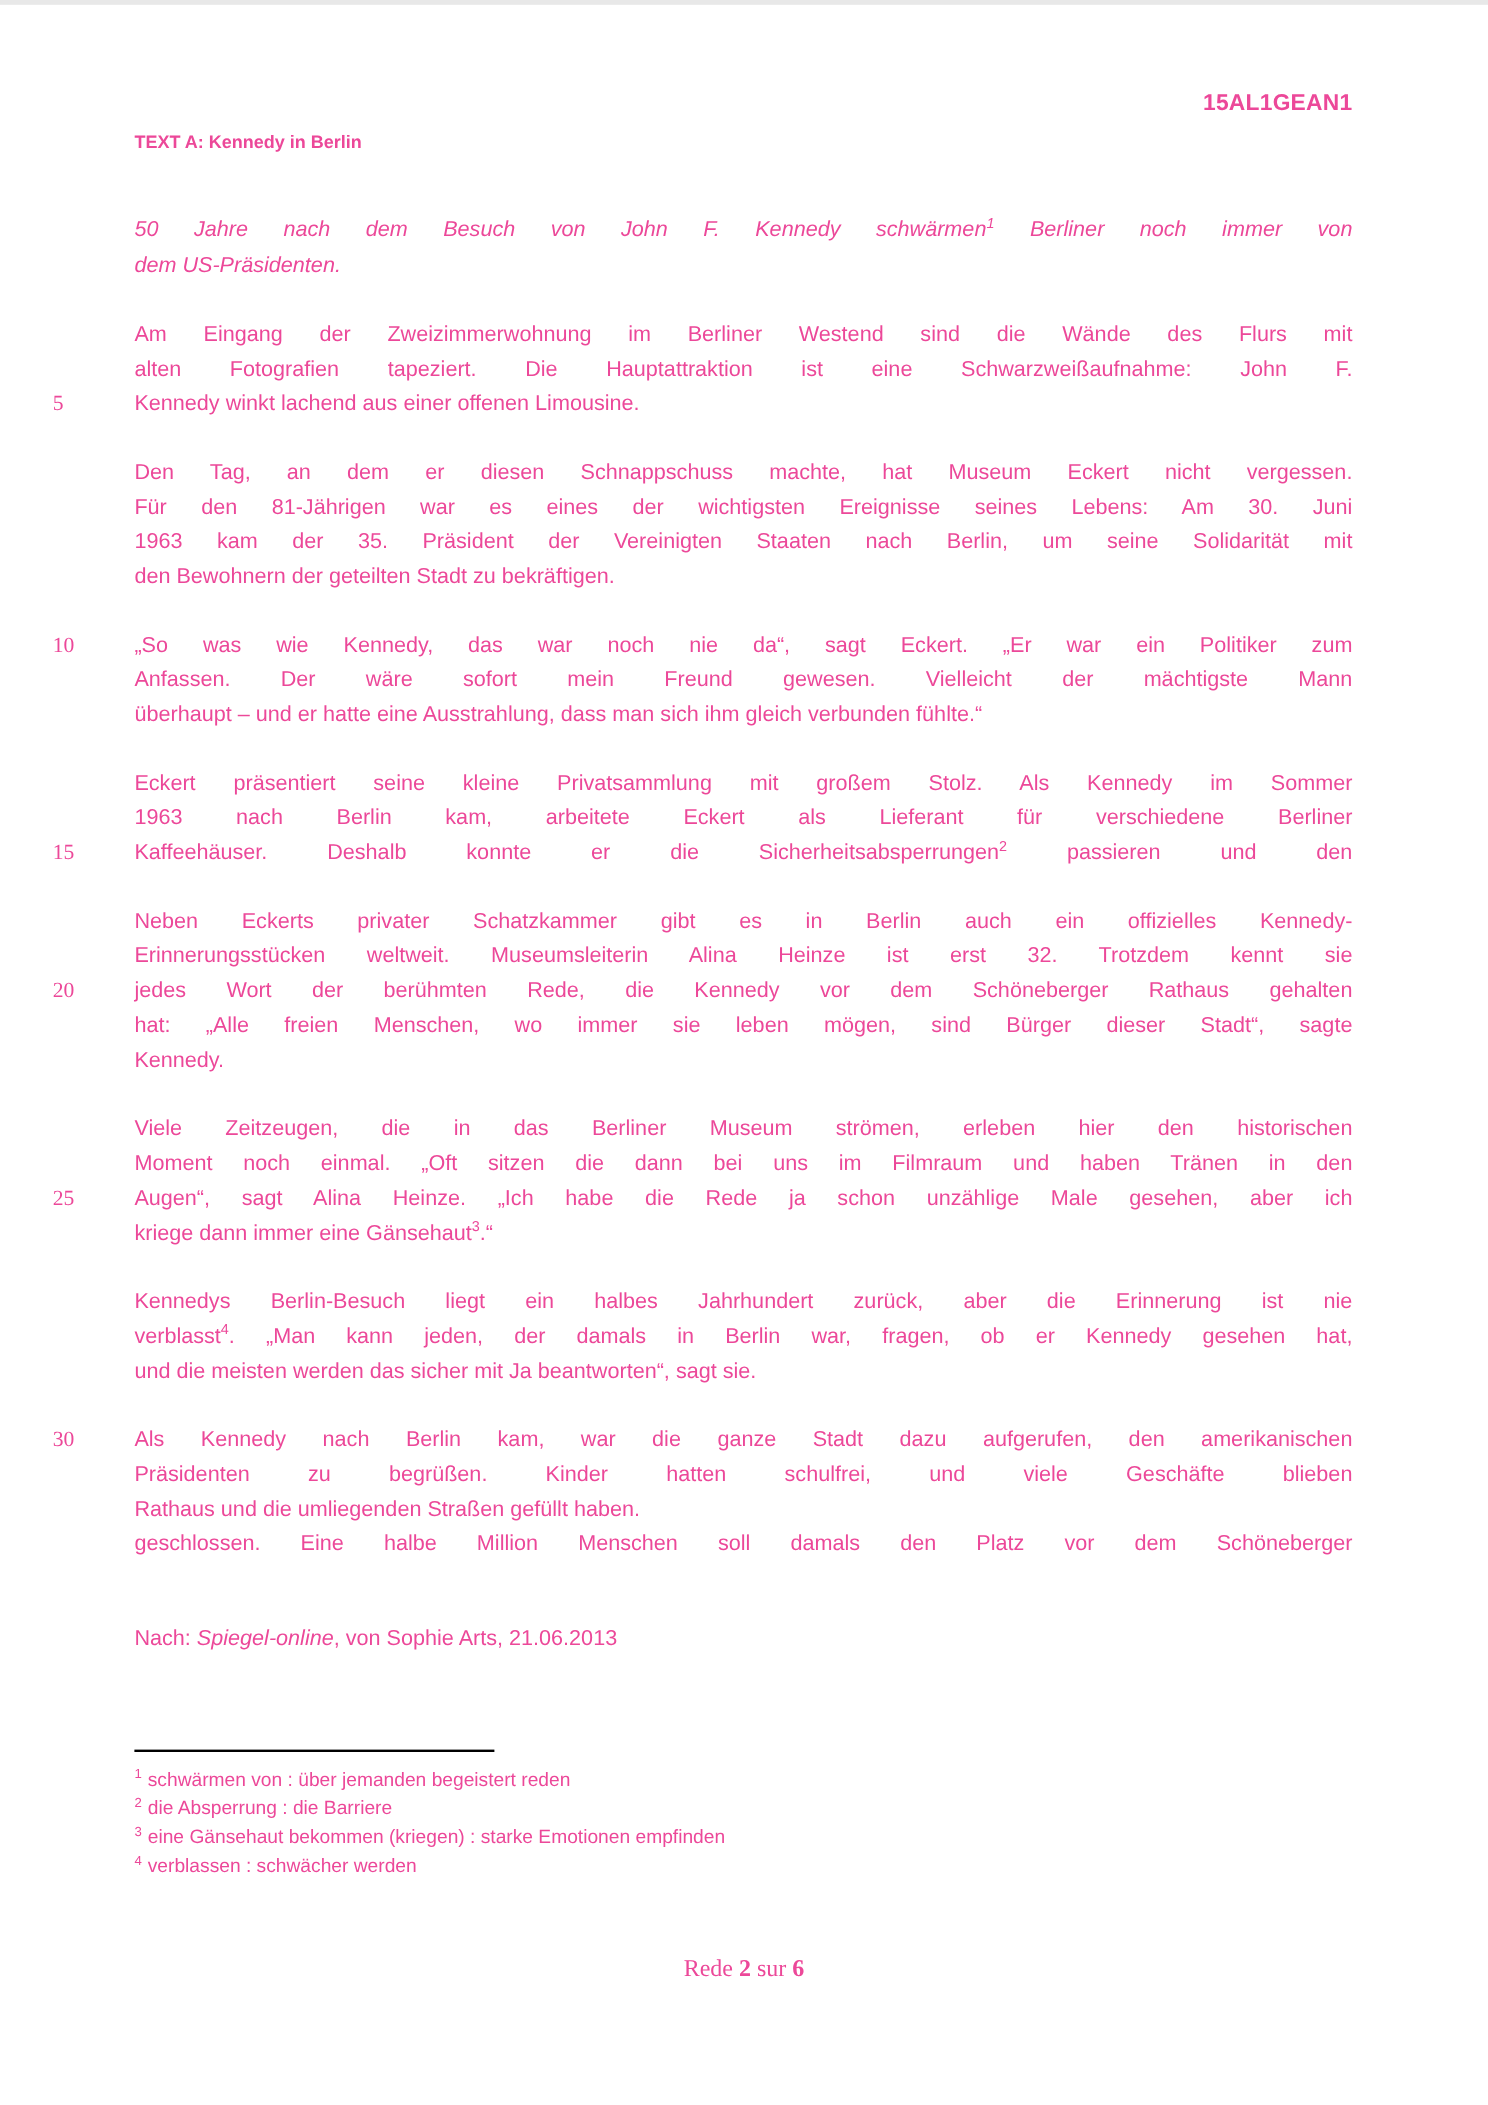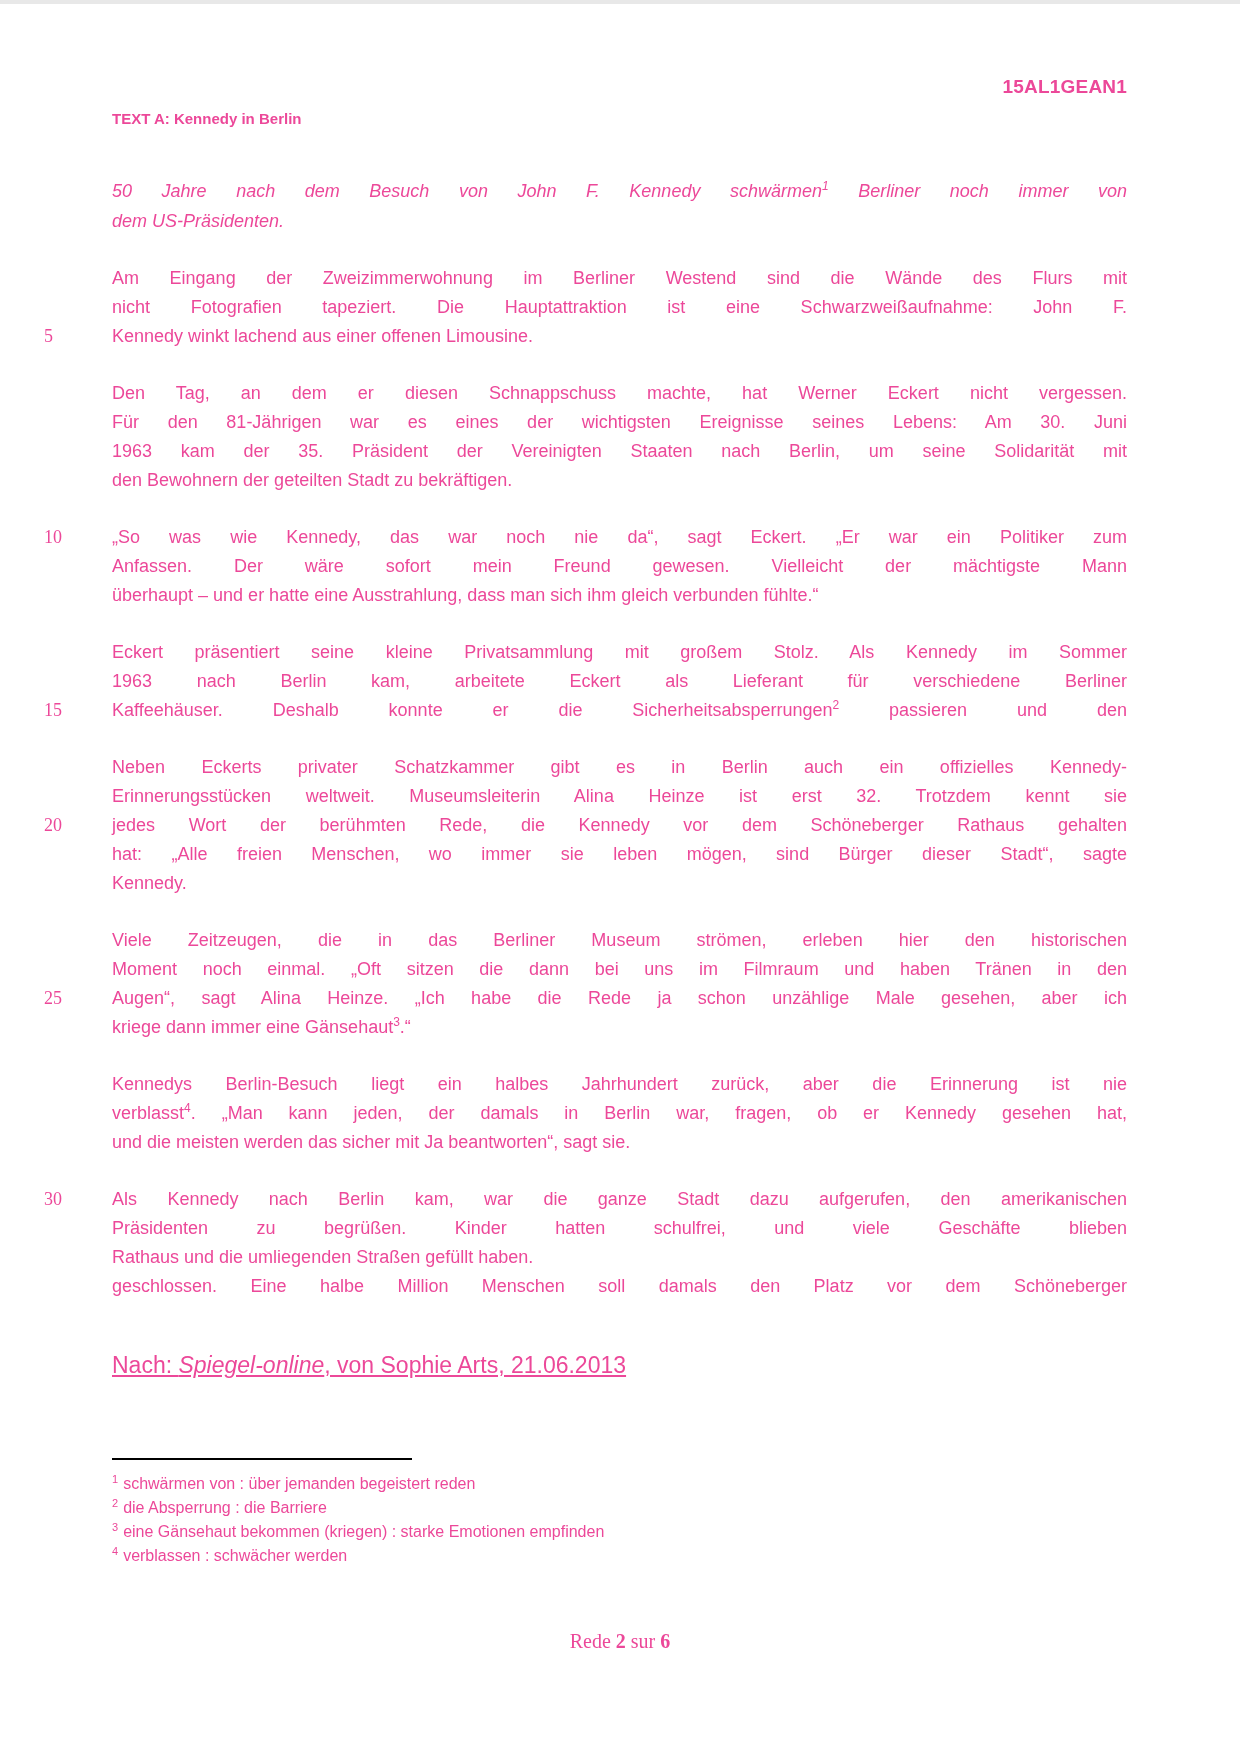--- a/index.html
+++ b/index.html
@@ -57,24 +57,23 @@
     font-style: normal;
     font-size: 18px;
     line-height: 29px;
   }
   sup.tsup {
     font-size: 12px;
     line-height: 0;
     vertical-align: super;
   }
   .source {
-    font-size: 23px;
+    font-size: 18px;
     line-height: 29px;
     margin-top: 50px;
-    text-decoration: underline;
   }
   .source .work { font-style: italic; }
   .fn-sep {
     width: 300px;
     height: 0;
     border-top: 2px solid #000;
     margin-top: 78px;
   }
   .footnotes { margin-top: 12px; }
   .footnote {
@@ -109,25 +108,25 @@
 
     <h1 class="title">TEXT A: Kennedy in Berlin</h1>
 
     <div id="text-body">
         <div class="para italic">
           <div class="line">50 Jahre nach dem Besuch von John F. Kennedy schwärmen<sup class="tsup">1</sup> Berliner noch immer von</div>
           <div class="line last">dem US-Präsidenten.</div>
         </div>
         <div class="para">
           <div class="line">Am Eingang der Zweizimmerwohnung im Berliner Westend sind die Wände des Flurs mit</div>
-          <div class="line">nicht Fotografien tapeziert. Die Hauptattraktion ist eine Schwarzweißaufnahme: John F.</div>
+          <div class="line">alten Fotografien tapeziert. Die Hauptattraktion ist eine Schwarzweißaufnahme: John F.</div>
           <div class="line last"><span class="linenum">5</span>Kennedy winkt lachend aus einer offenen Limousine.</div>
         </div>
         <div class="para">
-          <div class="line">Den Tag, an dem er diesen Schnappschuss machte, hat Werner Eckert nicht vergessen.</div>
+          <div class="line">Den Tag, an dem er diesen Schnappschuss machte, hat Museum Eckert nicht vergessen.</div>
           <div class="line">Für den 81-Jährigen war es eines der wichtigsten Ereignisse seines Lebens: Am 30. Juni</div>
           <div class="line">1963 kam der 35. Präsident der Vereinigten Staaten nach Berlin, um seine Solidarität mit</div>
           <div class="line last">den Bewohnern der geteilten Stadt zu bekräftigen.</div>
         </div>
         <div class="para">
           <div class="line"><span class="linenum">10</span>„So was wie Kennedy, das war noch nie da“, sagt Eckert. „Er war ein Politiker zum</div>
           <div class="line">Anfassen. Der wäre sofort mein Freund gewesen. Vielleicht der mächtigste Mann</div>
           <div class="line last">überhaupt – und er hatte eine Ausstrahlung, dass man sich ihm gleich verbunden fühlte.“</div>
         </div>
         <div class="para">

